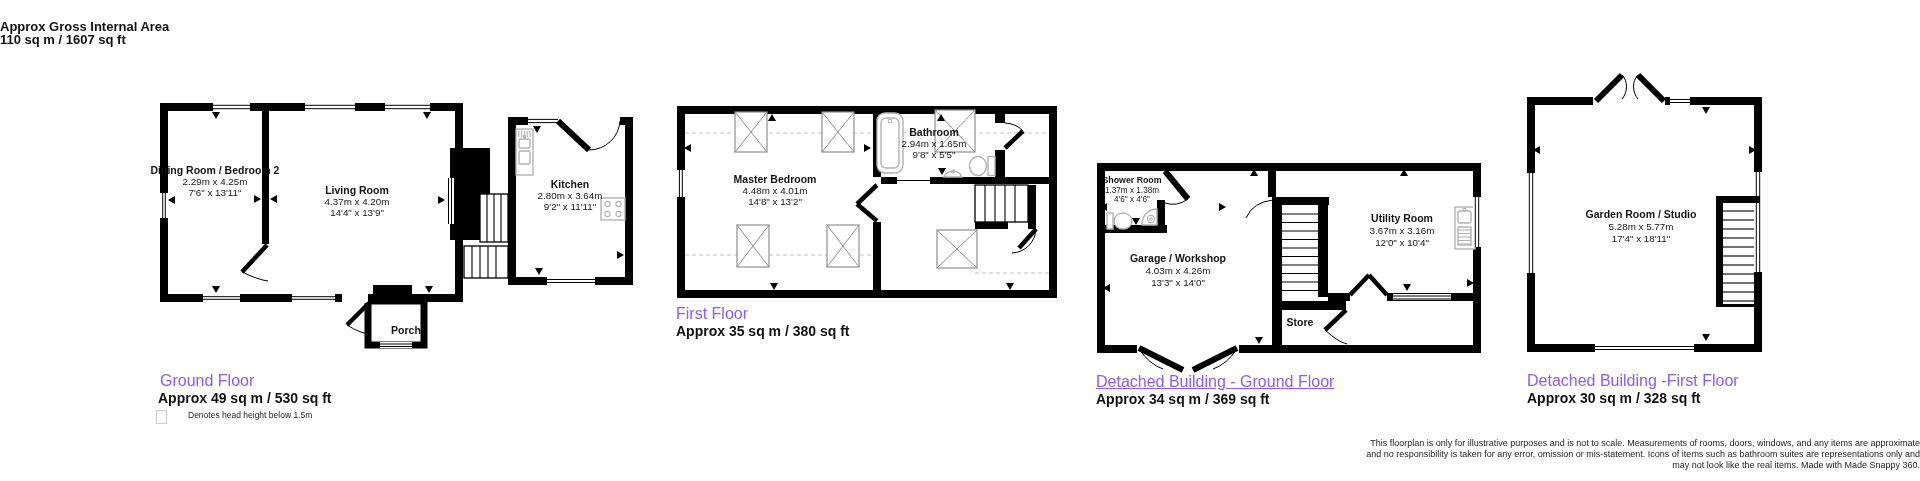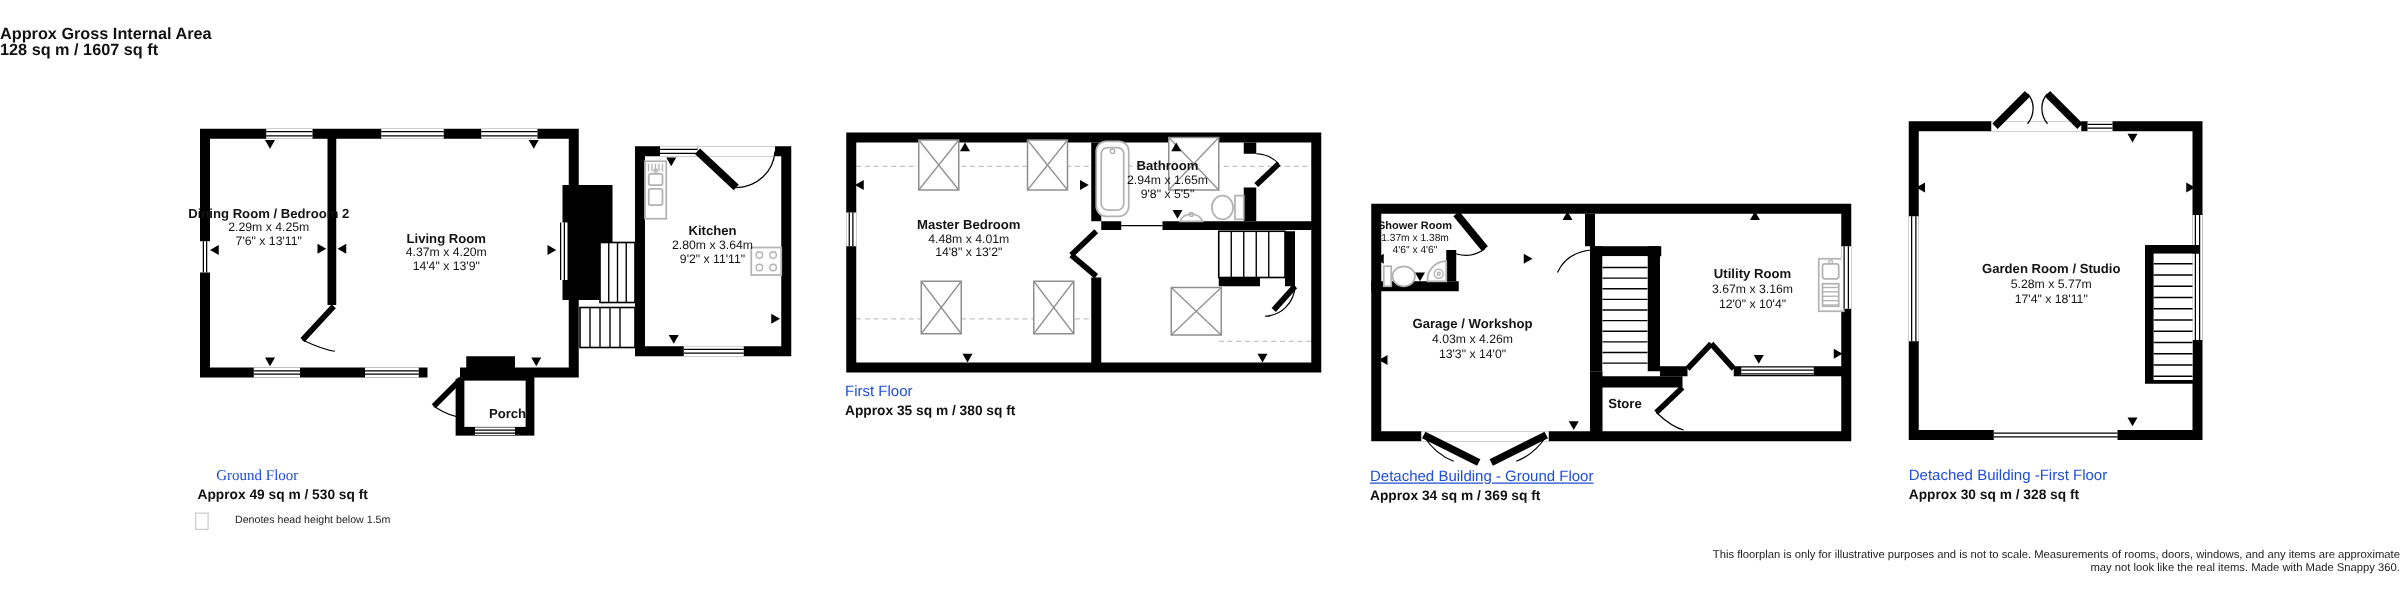--- a/index.html
+++ b/index.html
@@ -2,22 +2,22 @@
 <html><head>
 <meta charset="utf-8">
 <style>
   html,body{margin:0;padding:0;}
   body{
     width:1920px;height:481px;position:relative;background:#ffffff;
     font-family:"Liberation Sans",sans-serif;color:#1b1b1b;overflow:hidden;
   }
   .abs{position:absolute;}
   .hdr{width:1920px;font-weight:bold;font-size:13px;line-height:13px;color:#111;}
-  .floor-title{font-size:12px;line-height:17px;color:#1d4ed8;white-space:nowrap;}
-  .floor-area{font-size:11px;font-weight:bold;color:#111;white-space:nowrap;}
+  .floor-title{font-size:16px;line-height:17px;color:#8b5cf6;white-space:nowrap;}
+  .floor-area{font-size:14px;font-weight:bold;color:#111;white-space:nowrap;}
   .legend{display:flex;align-items:flex-start;gap:21px;}
   .legend-box{width:9px;height:12px;border:1px solid #cdcdcd;background:#fff;}
   .legend-text{font-size:8.5px;color:#222;}
   .disc{width:1920px;text-align:right;font-size:9px;line-height:10.8px;color:#222;}
   svg{position:absolute;overflow:visible;}
   .outline{fill:none;stroke:#000;}
   .wall{fill:#000;}
   .winbg{fill:#fff;}
   .wl{stroke:#000;stroke-width:1;}
   .thin{fill:none;stroke:#000;stroke-width:1;}
@@ -34,21 +34,21 @@
   .room-name{font:bold 10.5px "Liberation Sans",sans-serif;fill:#141414;text-anchor:middle;}
   .room-dim{font:9.8px "Liberation Sans",sans-serif;fill:#141414;text-anchor:middle;}
   .room-name-sm{font:bold 8.8px "Liberation Sans",sans-serif;fill:#141414;text-anchor:middle;}
   .room-dim-sm{font:8.2px "Liberation Sans",sans-serif;fill:#141414;text-anchor:middle;}
 </style>
 </head>
 <body>
 
 <div class="abs hdr" style="top:20px;left:0;">
   <div>Approx Gross Internal Area</div>
-  <div>128 sq m / 1607 sq ft</div>
+  <div>110 sq m / 1607 sq ft</div>
 </div>
 
 <svg style="left:128px;top:82px;" width="510" height="270" viewBox="0 0 510 270">
   <g>
     <rect class="outline" stroke-width="8" x="36" y="25" width="295" height="191"></rect>
     <rect class="outline" stroke-width="8" x="384" y="39" width="117" height="160"></rect>
     <rect class="wall" x="322" y="66" width="40" height="92"></rect>
     <rect class="wall" x="134" y="25" width="7" height="137"></rect>
     <rect class="wall" x="245" y="203" width="39" height="17"></rect>
     <rect class="outline" stroke-width="7" x="240" y="219" width="56" height="44"></rect>
@@ -375,33 +375,34 @@
     <path class="arrow" d="M179 39 L187 39 L183 46 Z"></path>
     <path class="arrow" d="M17 78 L17 86 L10 82 Z"></path>
     <path class="arrow" d="M226 78 L226 86 L233 82 Z"></path>
     <path class="arrow" d="M179 266 L187 266 L183 273 Z"></path>
   </g>
   <text class="room-name" x="118" y="150">Garden Room / Studio</text>
   <text class="room-dim" x="118" y="162">5.28m x 5.77m</text>
   <text class="room-dim" x="118" y="174">17'4" x 18'11"</text>
 </svg>
 
-<div class="abs floor-title" style="left:173px;top:372px;font-family:Liberation Serif, serif;">Ground Floor</div>
+<div class="abs floor-title" style="left:160px;top:372px;">Ground Floor</div>
 <div class="abs floor-area" style="left:158px;top:390px;">Approx 49 sq m / 530 sq ft</div>
 
 <div class="abs legend" style="left:156px;top:410px;">
   <span class="legend-box"></span>
   <span class="legend-text">Denotes head height below 1.5m</span>
 </div>
 
 <div class="abs floor-title" style="left:676px;top:305px;">First Floor</div>
 <div class="abs floor-area" style="left:676px;top:323px;">Approx 35 sq m / 380 sq ft</div>
 
 <div class="abs floor-title" style="left:1096px;top:373px;text-decoration:underline;">Detached Building - Ground Floor</div>
 <div class="abs floor-area" style="left:1096px;top:391px;">Approx 34 sq m / 369 sq ft</div>
 
 <div class="abs floor-title" style="left:1527px;top:372px;">Detached Building -First Floor</div>
 <div class="abs floor-area" style="left:1527px;top:390px;">Approx 30 sq m / 328 sq ft</div>
 
 <div class="abs disc" style="left:0;top:438px;">
   <div>This floorplan is only for illustrative purposes and is not to scale. Measurements of rooms, doors, windows, and any items are approximate</div>
+  <div>and no responsibility is taken for any error, omission or mis-statement. Icons of items such as bathroom suites are representations only and</div>
   <div>may not look like the real items. Made with Made Snappy 360.</div>
 </div>
 
 </body></html>

